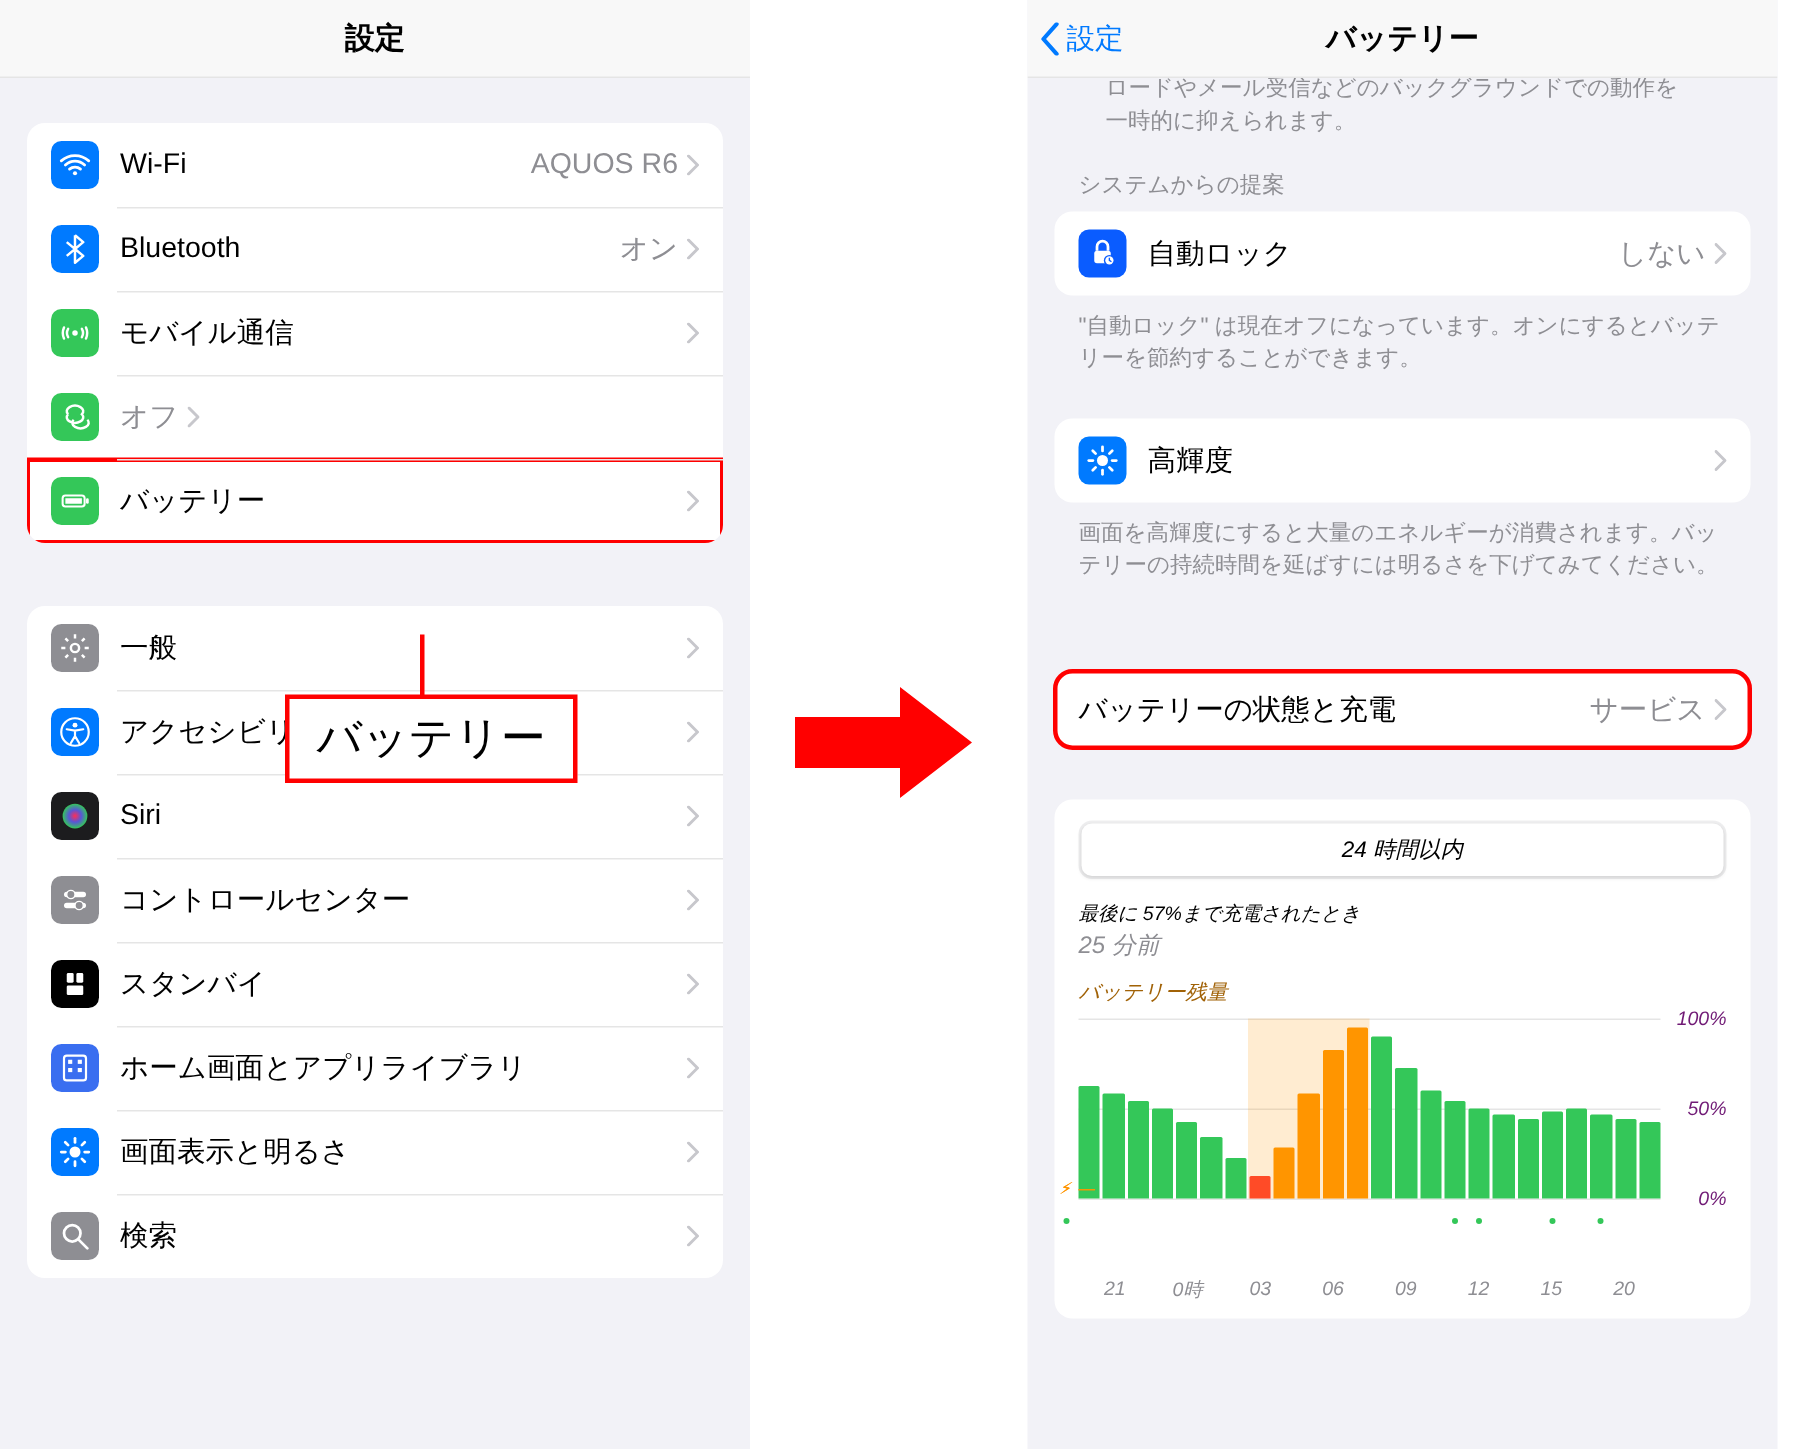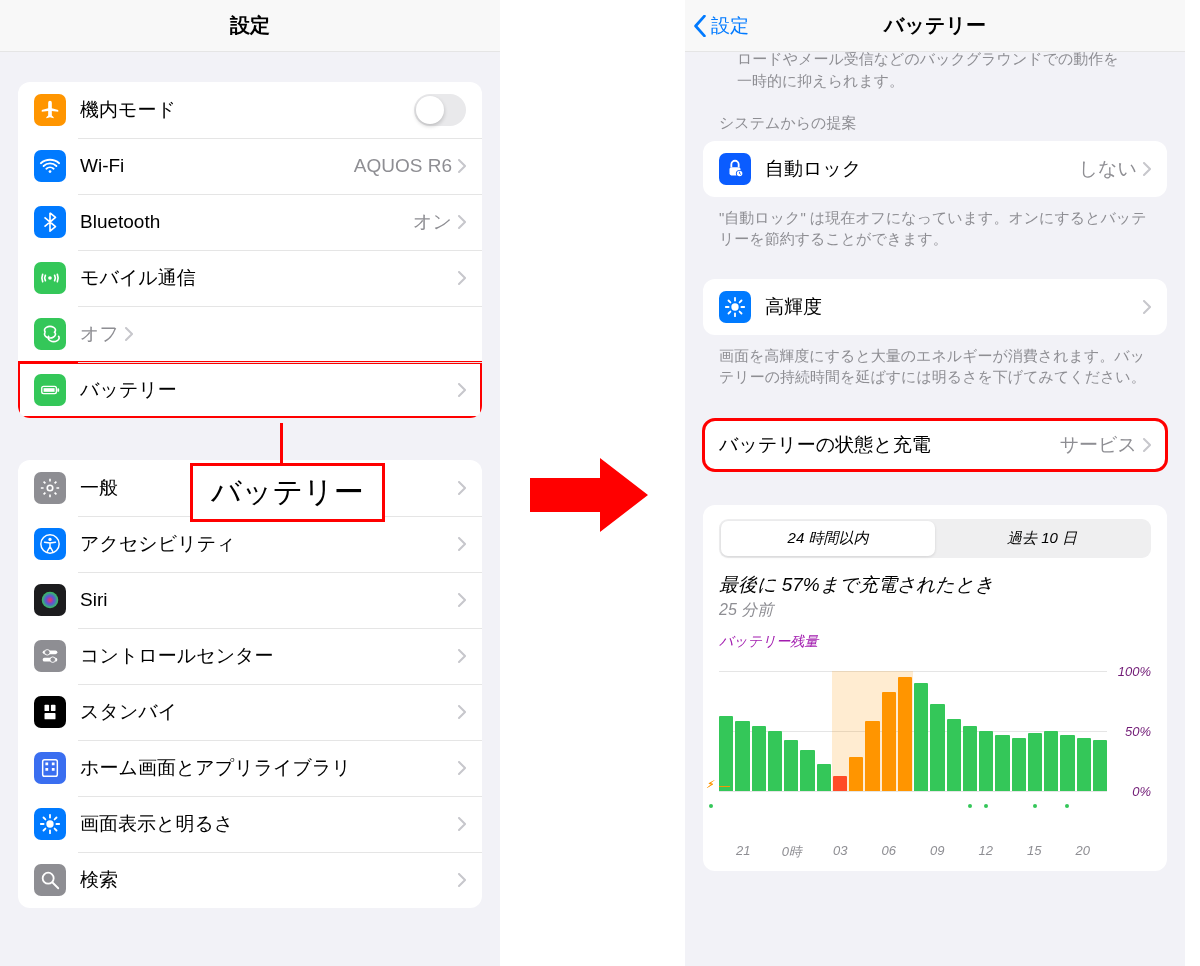--- a/index.html
+++ b/index.html
@@ -34,23 +34,23 @@
   .callout-box { position: absolute; background: #fff; border: 3px solid #ff0000; padding: 6px 18px; font-size: 30px; font-weight: 500; }
   .red-line { position: absolute; background: #ff0000; }
   .arrow { position: absolute; }
 
   
   .seg { display: flex; background: #efeff0; border-radius: 9px; padding: 2px; margin-bottom: 14px; }
   .seg-item { flex: 1; text-align: center; padding: 8px 0; font-size: 15px; color: #000; border-radius: 7px; }
   .seg-item.active { background: #fff; box-shadow: 0 1px 3px rgba(0,0,0,0.12); font-weight: 500; }
 
   .chart-wrap { padding: 14px 16px 10px 16px; font-style: italic; }
-  .chart-title { font-size: 19px; color: #000; margin-bottom: 2px; }
+  .chart-title { font-size: 13px; color: #000; margin-bottom: 2px; }
   .chart-sub { font-size: 16px; color: #8e8e93; margin-bottom: 12px; }
-  .chart-label { font-size: 14px; color: #a21caf; margin-bottom: 20px; }
+  .chart-label { font-size: 14px; color: #a16207; margin-bottom: 8px; }
   .chart { position: relative; height: 150px; display: flex; }
   .bars { flex: 1; display: flex; align-items: flex-end; gap: 2px; height: 120px; position: relative; }
   .bar { flex: 1; border-radius: 1px 1px 0 0; }
   .y-axis { width: 44px; position: relative; height: 120px; font-size: 13px; color: #701a75; }
   .y-tick { position: absolute; right: 0; transform: translateY(-50%); }
   .x-axis { display: flex; font-size: 13px; color: #8e8e93; margin-top: 22px; padding-right: 44px; }
   .x-tick { flex: 1; text-align: center; }
   .grid-line { position: absolute; left: 0; right: 44px; height: 1px; background: #e5e5e5; }
   .bolt { position: absolute; color: #ff9500; font-size: 11px; }
   .dot { position: absolute; width: 4px; height: 4px; background: #34c759; border-radius: 50%; bottom: -17px; }
@@ -61,29 +61,20 @@
 </style>
 </head>
 <body>
 
 <div class="phone phone-left">
   <div class="header">
     <div class="header-title">設定</div>
   </div>
   <div class="body" id="left-body">
       <div class="group">
-        <div class="row">
-          <div class="icon" style="background:#ff9500">
-            <svg viewBox="0 0 24 24">
-              <path d="M21 12 L14 10 L14 4 a2 2 0 0 0-4 0 V10 L3 12 V14 L10 13 V18 L8 20 V21 L12 20 L16 21 V20 L14 18 V13 L21 14 Z" fill="#fff"></path>
-            </svg>
-          </div>
-          <div class="row-label">機内モード</div>
-          <div class="toggle"></div>
-        </div>
         <div class="row">
           <div class="icon" style="background:#007aff">
             <svg viewBox="0 0 24 24">
               <path d="M2 9 a15 15 0 0 1 20 0 M5 12 a10 10 0 0 1 14 0 M8 15 a6 6 0 0 1 8 0" stroke="#fff" stroke-width="2" fill="none" stroke-linecap="round"></path>
               <circle cx="12" cy="18" r="1.5" fill="#fff"></circle>
             </svg>
           </div>
           <div class="row-label">Wi-Fi</div>
           <div class="row-value">AQUOS R6</div>
           <div class="chev">
@@ -353,37 +344,36 @@
         <div class="row-label">高輝度</div>
         <div class="chev">
             <svg viewBox="0 0 8 14">
               <path d="M1 1 L7 7 L1 13" stroke="#c7c7cc" stroke-width="2" fill="none" stroke-linecap="round"></path>
             </svg>
           </div>
       </div>
     </div>
     <div class="section-footer">画面を高輝度にすると大量のエネルギーが消費されます。バッテリーの持続時間を延ばすには明るさを下げてみてください。</div>
 
-    <div class="group hl-red" style="margin-top:32px">
+    <div class="group hl-red" style="margin-top:60px">
       <div class="row row-noicon">
         <div class="row-label">バッテリーの状態と充電</div>
         <div class="row-value">サービス</div>
         <div class="chev">
             <svg viewBox="0 0 8 14">
               <path d="M1 1 L7 7 L1 13" stroke="#c7c7cc" stroke-width="2" fill="none" stroke-linecap="round"></path>
             </svg>
           </div>
       </div>
     </div>
 
     <div class="group" style="margin-top:34px">
       <div class="chart-wrap">
         <div class="seg">
           <div class="seg-item active">24 時間以内</div>
-          <div class="seg-item">過去 10 日</div>
         </div>
         <div class="chart-title">最後に 57%まで充電されたとき</div>
         <div class="chart-sub">25 分前</div>
         <div class="chart-label">バッテリー残量</div>
         <div class="chart">
           <div class="grid-line" style="top:0"></div>
           <div class="grid-line" style="top:60px"></div>
           <div class="grid-line" style="top:120px"></div>
           <div class="bars" id="bars">
               <div class="charge-band" style="left: 29.1667%; width: 20.8333%;"></div>

